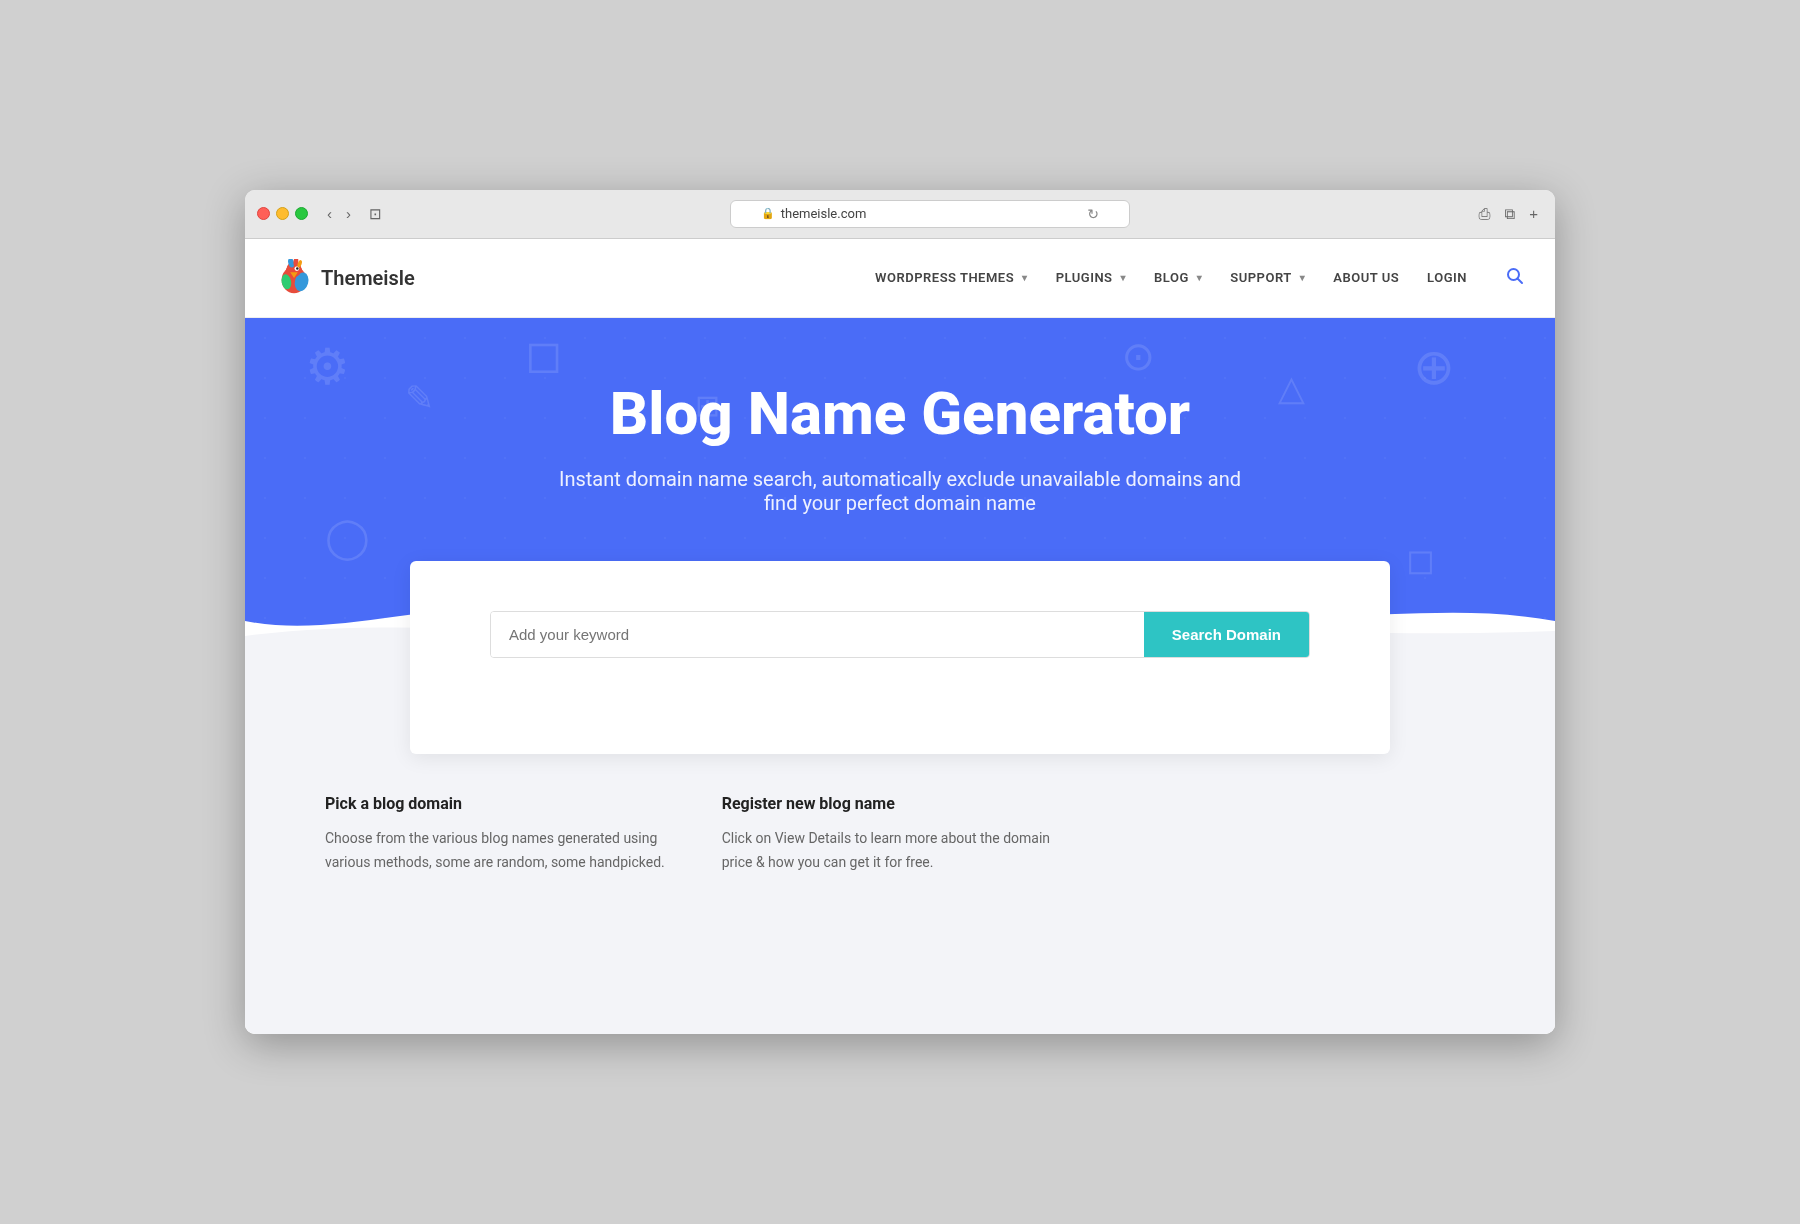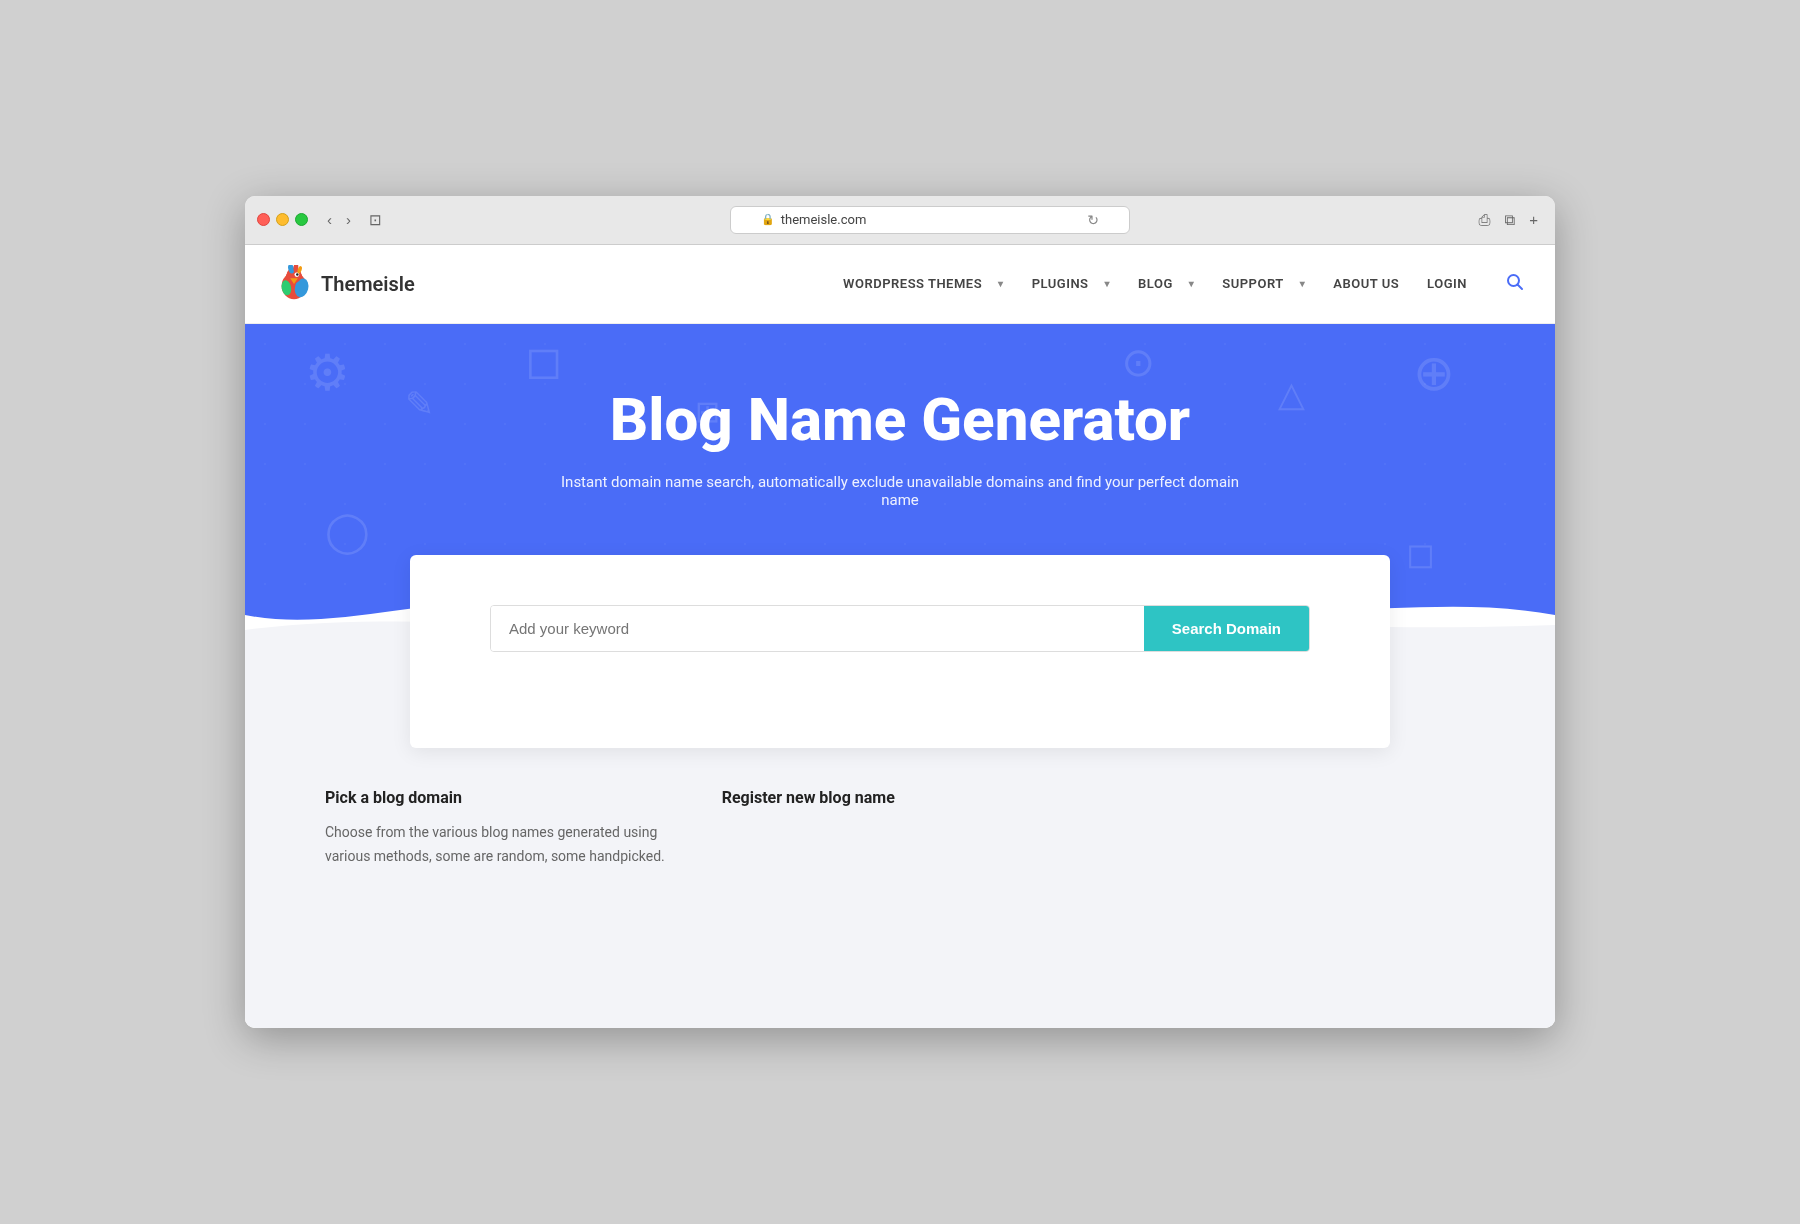--- a/index.html
+++ b/index.html
@@ -140,21 +140,21 @@
     }
 
     .nav-link {
       font-size: 13px;
       font-weight: 600;
       color: #444;
       text-decoration: none;
       letter-spacing: 0.5px;
       display: flex;
       align-items: center;
-      gap: 16px;
+      gap: 8px;
     }
 
     .chevron {
       font-size: 10px;
       color: #888;
     }
 
     .nav-search-icon {
       color: #4a6cf7;
       font-size: 18px;
@@ -198,21 +198,21 @@
     .hero h1 {
       font-size: 60px;
       font-weight: 800;
       color: white;
       margin-bottom: 18px;
       position: relative;
       z-index: 1;
     }
 
     .hero p {
-      font-size: 15px;
+      font-size: 20px;
       color: rgba(255,255,255,0.9);
       max-width: 700px;
       margin: 6px auto;
       position: relative;
       z-index: 1;
     }
 
     
     .hero-wave {
       position: absolute;
@@ -436,19 +436,20 @@
         </div>
       </div>
 
       <div class="features-section">
         <div class="feature">
           <h3>Pick a blog domain</h3>
           <p>Choose from the various blog names generated using various methods, some are random, some handpicked.</p>
         </div>
         <div class="feature">
           <h3>Register new blog name</h3>
+          <p>Click on View Details to learn more about the domain price &amp; how you can get it for free.</p>
         </div>
       </div>
     </div>
 
     <div class="bottom-padding"></div>
   </div>
 </div>
 
 </body></html>

